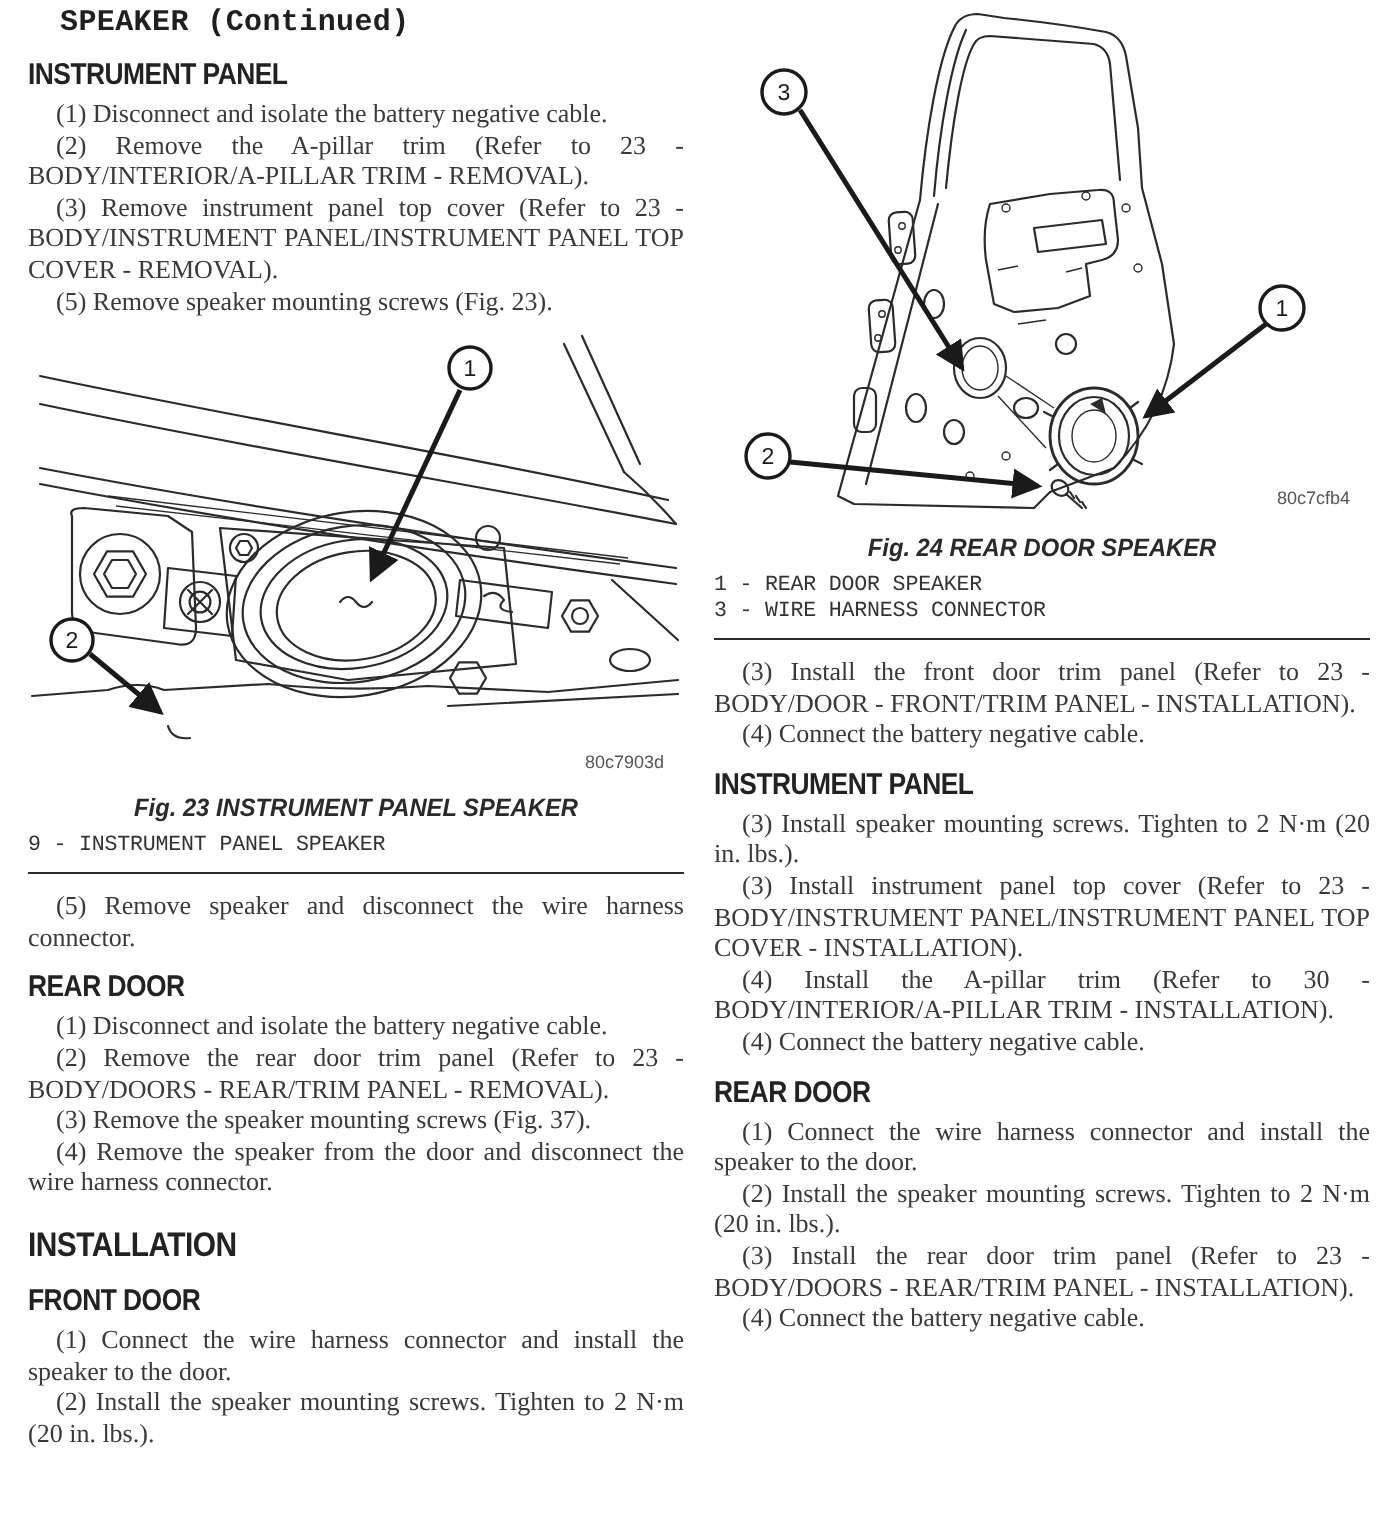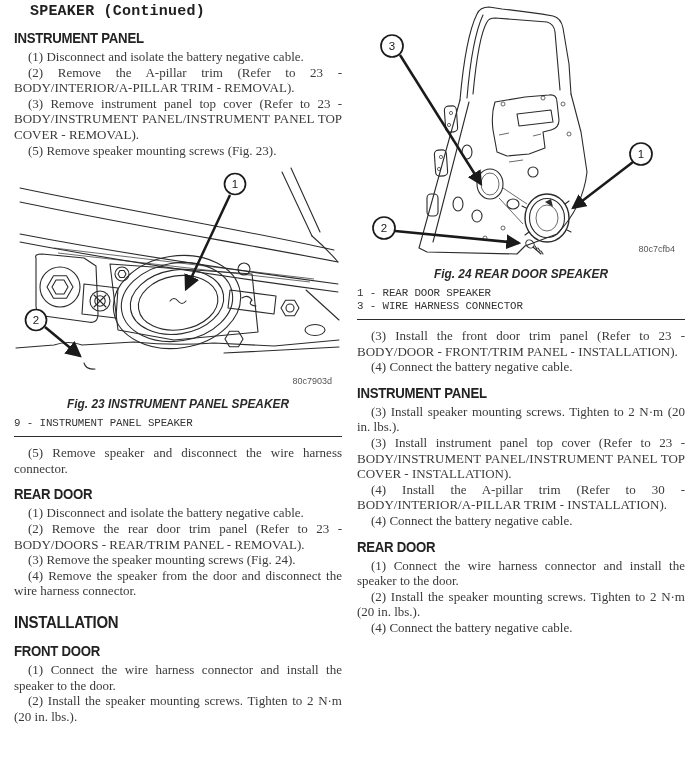--- a/index.html
+++ b/index.html
@@ -129,21 +129,21 @@
         <div>9 - INSTRUMENT PANEL SPEAKER</div>
       </div>
       <hr class="rule">
     </figure>
 
     <p class="step">(5) Remove speaker and disconnect the wire harness connector.</p>
 
     <h2 class="sec">REAR DOOR</h2>
     <p class="step">(1) Disconnect and isolate the battery negative cable.</p>
     <p class="step">(2) Remove the rear door trim panel (Refer to 23 - BODY/DOORS - REAR/TRIM PANEL - REMOVAL).</p>
-    <p class="step">(3) Remove the speaker mounting screws (Fig. 24).</p>
+    <p class="step">(3) Remove the speaker mounting screws (Fig. 37).</p>
     <p class="step">(4) Remove the speaker from the door and disconnect the wire harness connector.</p>
 
     <h2 class="sec major">INSTALLATION</h2>
 
     <h2 class="sec">FRONT DOOR</h2>
     <p class="step">(1) Connect the wire harness connector and install the speaker to the door.</p>
     <p class="step">(2) Install the speaker mounting screws. Tighten to 2 N·m (20 in. lbs.).</p>
   </div>
 
   <div class="col col-right">
@@ -233,16 +233,17 @@
 
     <h2 class="sec">INSTRUMENT PANEL</h2>
     <p class="step">(3) Install speaker mounting screws. Tighten to 2 N·m (20 in. lbs.).</p>
     <p class="step">(3) Install instrument panel top cover (Refer to 23 - BODY/INSTRUMENT PANEL/INSTRUMENT PANEL TOP COVER - INSTALLATION).</p>
     <p class="step">(4) Install the A-pillar trim (Refer to 30 - BODY/INTERIOR/A-PILLAR TRIM - INSTALLATION).</p>
     <p class="step">(4) Connect the battery negative cable.</p>
 
     <h2 class="sec">REAR DOOR</h2>
     <p class="step">(1) Connect the wire harness connector and install the speaker to the door.</p>
     <p class="step">(2) Install the speaker mounting screws. Tighten to 2 N·m (20 in. lbs.).</p>
+    <p class="step">(3) Install the rear door trim panel (Refer to 23 - BODY/DOORS - REAR/TRIM PANEL - INSTALLATION).</p>
     <p class="step">(4) Connect the battery negative cable.</p>
   </div>
 
 </div>
 
 </body></html>

